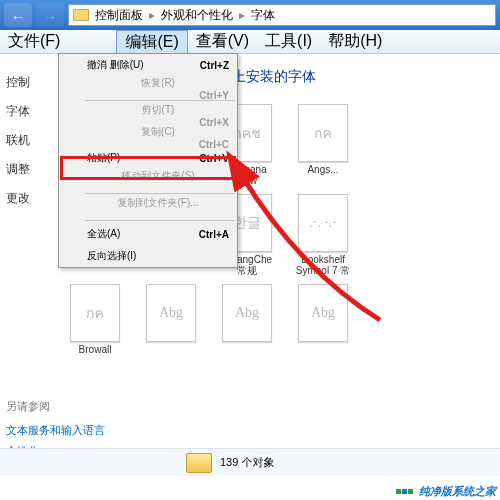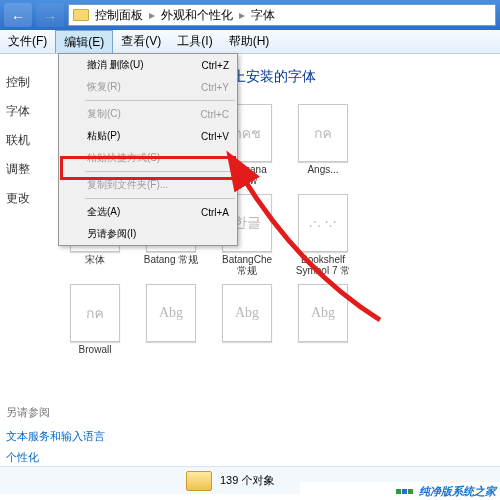--- a/index.html
+++ b/index.html
@@ -2,41 +2,41 @@
 <html><head>
 <meta charset="utf-8">
 <style>
 *{margin:0;padding:0;box-sizing:border-box;font-family:"Microsoft YaHei",Tahoma,sans-serif;}
 body{width:500px;height:500px;overflow:hidden;background:#fff;position:relative;}
 .titlebar{height:30px;background:linear-gradient(#4a8fe0,#2d6fc5);display:flex;align-items:center;padding:0 4px;gap:4px;}
 .nav-btn{width:28px;height:24px;background:rgba(255,255,255,0.15);border-radius:3px;display:flex;align-items:center;justify-content:center;color:#fff;font-size:14px;}
 .nav-btn.disabled{opacity:0.4;}
 .addr{flex:1;height:22px;background:#fff;border:1px solid #7a9ec9;display:flex;align-items:center;padding:0 4px;gap:6px;font-size:12px;text-align:center;}
 .addr .sep{color:#888;}
-.menubar{height:24px;background:linear-gradient(#f7fbff,#e4eff9);border-bottom:1px solid #b8d0e8;display:flex;align-items:stretch;font-size:12px;}
+.menubar{height:24px;background:linear-gradient(#f7fbff,#e4eff9);border-bottom:1px solid #b8d0e8;display:flex;align-items:stretch;font-size:16px;}
 .menubar .mitem{padding:0 8px;display:flex;align-items:center;cursor:default;}
-.menubar .mitem.open{background:#cde6f7;border:1px solid #7da2ce;border-bottom:none;}
+.menubar .mitem.open{background:#cde6f7;border:1px solid #7da2ce;border-bottom:none;margin-left:48px;}
 .content{display:flex;height:calc(500px - 30px - 24px - 28px - 18px);}
 .sidebar{width:60px;padding:14px 6px;font-size:12px;color:#333;}
 .sidebar div{padding:6px 0;}
 .main{flex:1;padding:8px 0 0 0;}
 .heading{font-size:14px;color:#003399;padding:6px 4px 14px 4px;}
 .dropdown{position:absolute;left:58px;top:53px;width:180px;background:#f0f0f0;border:1px solid #979797;box-shadow:2px 2px 4px rgba(0,0,0,0.25);font-size:10px;z-index:10;}
 .dropdown .row{display:flex;align-items:center;height:22px;padding:0 8px 0 28px;position:relative;}
-.dropdown .row.disabled{color:#9a9a9a;}
-.dropdown .row .sc{margin-left:auto;padding-left:12px;}
+.dropdown .row.disabled{color:#9a9a9a;flex-direction:column;}
+.dropdown .row .sc{margin-left:auto;padding-left:12px;font-weight:bold;}
 .dropdown hr{border:none;border-top:1px solid #c5c5c5;margin:2px 2px 2px 26px;}
 .highlight{position:absolute;left:60px;top:156px;width:176px;height:24px;border:3px solid #e21b1b;z-index:15;pointer-events:none;}
 .arrow{position:absolute;z-index:16;pointer-events:none;}
 .fonts{display:flex;flex-wrap:wrap;gap:8px 14px;padding:4px 0 0 4px;width:320px;}
 .fcard{width:62px;display:flex;flex-direction:column;align-items:center;gap:2px;}
 .thumb{width:50px;height:58px;background:#fff;border:1px solid #c8c8c8;box-shadow:0 1px 1px rgba(0,0,0,0.15);display:flex;align-items:center;justify-content:center;font-size:14px;color:#b8b8b8;font-family:serif;}
 .flabel{font-size:10px;color:#333;text-align:center;line-height:1.1;height:22px;overflow:hidden;}
-.bottompane{position:absolute;left:0;bottom:6px;right:0;height:28px;border-top:1px solid #d9e4ef;background:#f3f8fc;display:flex;align-items:center;padding:0 8px;font-size:11px;gap:8px;margin-top:16px;}
-.sidelinks{position:absolute;left:6px;bottom:32px;font-size:11px;}
+.bottompane{position:absolute;left:0;bottom:24px;right:0;height:28px;border-top:1px solid #d9e4ef;background:#f3f8fc;display:flex;align-items:center;padding:0 8px;font-size:11px;gap:8px;margin-top:16px;}
+.sidelinks{position:absolute;left:6px;bottom:38px;font-size:11px;}
 .sidelinks .hdr{color:#777;padding:6px 0;}
 .sidelinks .lnk{color:#0066cc;padding:3px 0;}
 .watermark{position:absolute;right:0;bottom:0;height:18px;width:200px;background:#fff;display:flex;align-items:center;justify-content:flex-end;gap:6px;padding:0 4px;font-size:11px;color:#1a75cf;font-style:italic;font-weight:bold;}
 .wm-sq{display:flex;gap:1px;}
 .wm-sq span{width:5px;height:5px;background:#2a9d3a;}
 .wm-sq span:nth-child(2){background:#1a75cf;}
 .wm-sq span:nth-child(3){background:#2a9d3a;}
 .folder-ico{width:16px;height:12px;background:#f7d774;border:1px solid #caa93e;border-radius:1px;}
 .statusfolder{width:26px;height:20px;background:linear-gradient(#ffe9a3,#f0c24b);border:1px solid #c99a2e;border-radius:2px;}
 </style>
@@ -72,41 +72,45 @@
   <div class="row">
       <span>撤消 删除(U)</span>
       <span class="sc">Ctrl+Z</span>
     </div>
   <div class="row disabled">
       <span>恢复(R)</span>
       <span class="sc">Ctrl+Y</span>
     </div>
   <hr>
   <div class="row disabled">
+      <span>剪切(T)</span>
+      <span class="sc">Ctrl+X</span>
+    </div>
+  <div class="row disabled">
       <span>复制(C)</span>
       <span class="sc">Ctrl+C</span>
     </div>
   <div class="row">
       <span>粘贴(P)</span>
       <span class="sc">Ctrl+V</span>
     </div>
   <div class="row disabled">
-      <span>粘贴快捷方式(S)</span>
+      <span>移动到文件夹(S)</span>
     </div>
   <hr>
   <div class="row disabled">
       <span>复制到文件夹(F)...</span>
     </div>
   <hr>
   <div class="row">
       <span>全选(A)</span>
       <span class="sc">Ctrl+A</span>
     </div>
   <div class="row">
-      <span>另请参阅(I)</span>
+      <span>反向选择(I)</span>
     </div>
 </div>
 
 <div class="highlight"></div>
 <svg class="arrow" style="left:200px;top:150px;" width="190" height="180">
   <defs>
       <marker id="ah" markerWidth="10" markerHeight="10" refX="2" refY="3" orient="auto">
         <path d="M0,0 L0,6 L8,3 z" fill="#e21b1b"></path>
       </marker>
     </defs>

